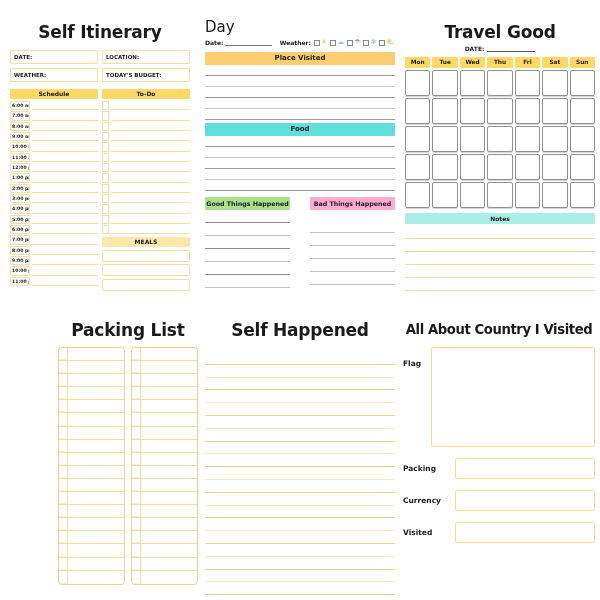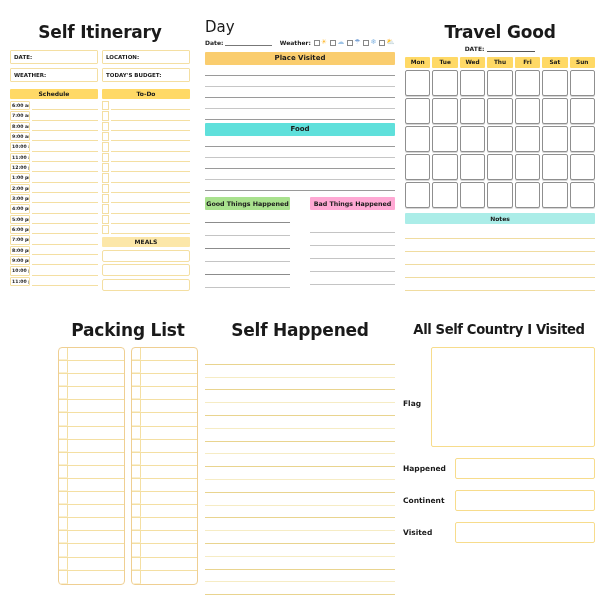--- a/index.html
+++ b/index.html
@@ -99,21 +99,21 @@
 
   
   #p-self{left:205px;top:310px;width:190px;height:280px;}
   #p-self .ptitle{font-size:17px;margin:10px 0 12px;}
   .sp-line{height:11.8px;border-bottom:1px solid #E9D48F;}
   .sp-lines .sp-line:nth-child(even){border-color:#F6ECC4;}
 
   
   #p-country{left:403px;top:312px;width:192px;height:278px;}
   #p-country .ptitle{font-size:13.2px;letter-spacing:-0.4px;margin:10px 0 10px;}
-  .ac-flagrow{display:flex;align-items:center;}
+  .ac-flagrow{display:flex;}
   .ac-flaglabel{font-size:7.5px;font-weight:bold;width:28px;padding-top:12px;}
   .ac-flagbox{flex:1;height:98px;border:1.5px solid #F7DC8C;border-radius:2px;background:#fff;}
   .ac-row{display:flex;align-items:center;margin-top:11px;}
   .ac-label{font-size:7.5px;font-weight:bold;width:52px;white-space:nowrap;}
   .ac-input{flex:1;height:19px;border:1.5px solid #F7DC8C;border-radius:2px;background:#fff;}
 </style>
 </head>
 <body>
 
 <div class="canvas">
@@ -571,31 +571,31 @@
         <div class="sp-line"></div>
         <div class="sp-line"></div>
         <div class="sp-line"></div>
         <div class="sp-line"></div>
         <div class="sp-line"></div>
         <div class="sp-line"></div>
       </div>
   </div>
 
   <div class="panel" id="p-country">
-    <div class="ptitle">All Self Country I Visited</div>
+    <div class="ptitle">All About Country I Visited</div>
     <div class="ac-flagrow">
       <div class="ac-flaglabel">Flag</div>
       <div class="ac-flagbox"></div>
     </div>
     <div class="ac-row">
-      <div class="ac-label">Happened</div>
+      <div class="ac-label">Packing</div>
       <div class="ac-input"></div>
     </div>
     <div class="ac-row">
-      <div class="ac-label">Continent</div>
+      <div class="ac-label">Currency</div>
       <div class="ac-input"></div>
     </div>
     <div class="ac-row">
       <div class="ac-label">Visited</div>
       <div class="ac-input"></div>
     </div>
   </div>
 
 </div>
 

